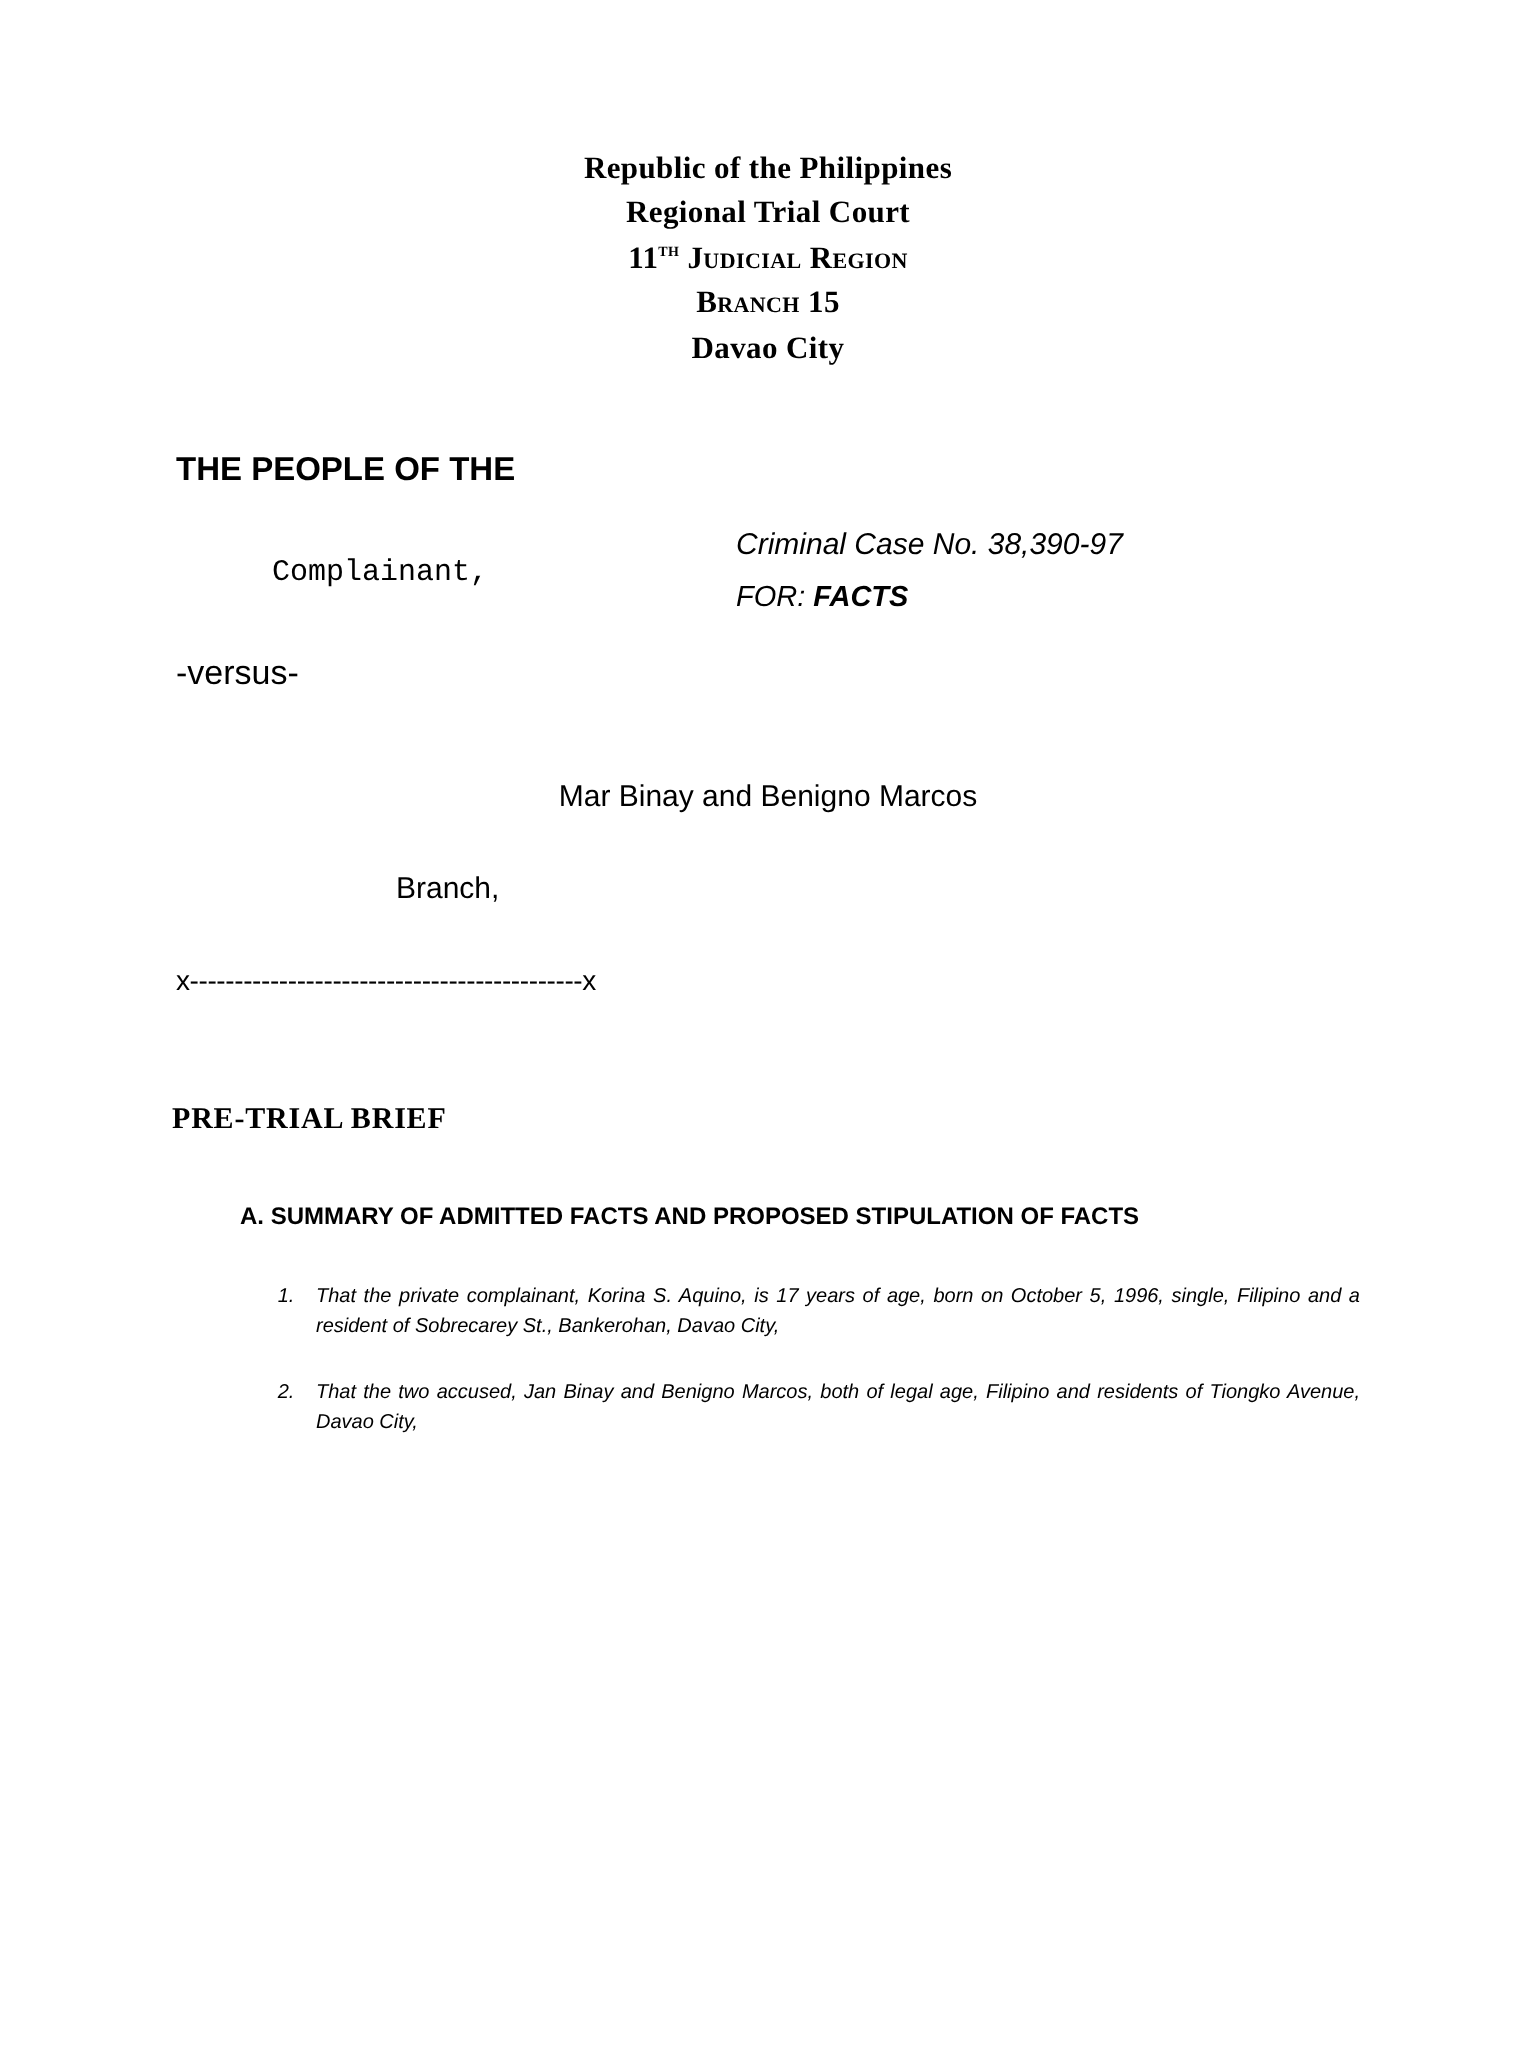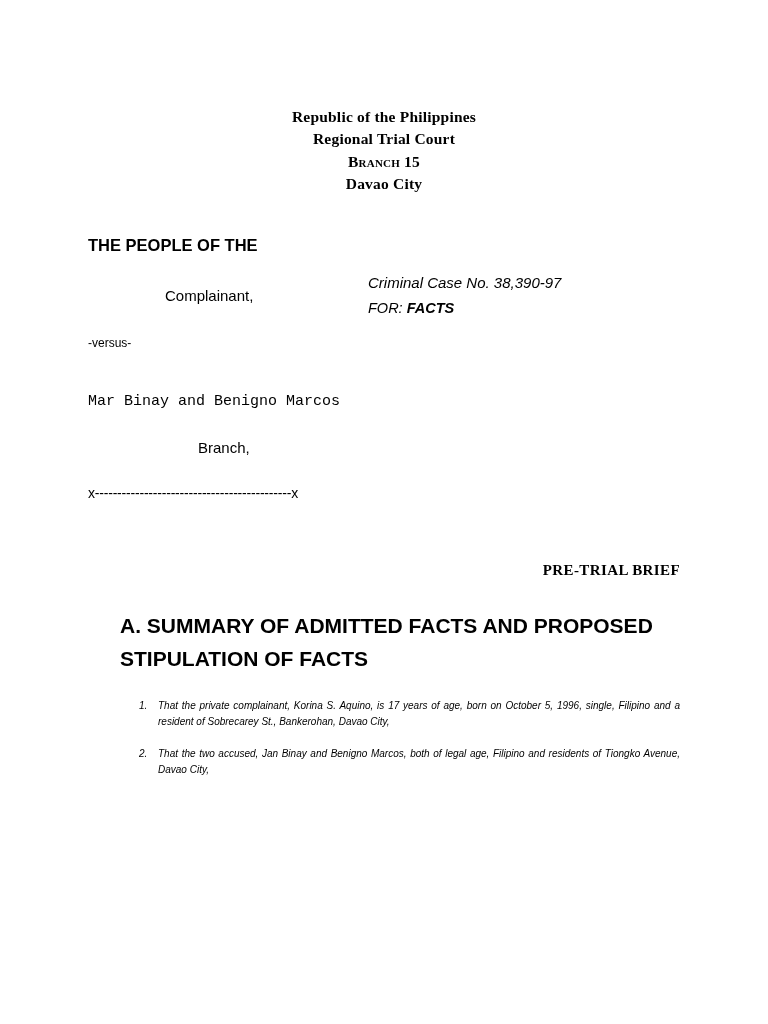--- a/index.html
+++ b/index.html
@@ -12,21 +12,21 @@
     height: 1024px;
     font-family: "Liberation Serif", serif;
     color: #000000;
     position: relative;
     overflow: hidden;
   }
   .page {
     width: 768px;
     height: 1024px;
     box-sizing: border-box;
-    padding: 106px 88px 40px 88px;
+    padding: 74px 88px 40px 88px;
     position: relative;
   }
 
   
   .court-header {
     text-align: center;
     font-family: "Liberation Serif", serif;
     font-weight: bold;
     letter-spacing: 0.2px;
     line-height: 1.45;
@@ -64,53 +64,54 @@
     line-height: 1.75;
     font-style: italic;
   }
   .case-info .for-line {
     font-size: 14.5px;
   }
   .case-info .for-line b {
     font-weight: bold;
   }
   .complainant-label {
-    font-family: Liberation Sans, sans-serif;
+    font-family: Liberation Mono, monospace;
     font-size: 15px;
     margin-top: 28px;
-    margin-left: 77px;
+    margin-left: 48px;
   }
   .versus {
     font-family: "Liberation Sans", sans-serif;
-    font-size: 12px;
+    font-size: 17px;
     margin-top: 32px;
     margin-left: 0px;
   }
   .accused-names {
-    font-family: Liberation Mono, monospace;
+    font-family: Liberation Sans, sans-serif;
     font-size: 15px;
     margin-top: 43px;
+    text-align: center;
   }
   .accused-label {
     font-family: "Liberation Sans", sans-serif;
     font-size: 15px;
     margin-top: 29px;
     margin-left: 110px;
   }
   .dashed-rule {
     font-family: "Liberation Sans", sans-serif;
     font-size: 14px;
     margin-top: 29px;
     letter-spacing: -0.2px;
     white-space: nowrap;
   }
 
   
   .doc-title {
-    text-align: right;
+    text-align: left;
     font-family: "Liberation Serif", serif;
     font-weight: bold;
     font-size: 15px;
     font-variant: small-caps;
     letter-spacing: 0.4px;
     margin-top: 30px;
     margin-left: -2px;
   }
 
   
@@ -127,21 +128,21 @@
     font-weight: bold;
     letter-spacing: 1.6px;
   }
 
   
   .section-heading {
     margin-top: 30px;
     margin-left: 32px;
     font-family: "Liberation Sans", sans-serif;
     font-weight: bold;
-    font-size: 21px;
+    font-size: 12px;
     line-height: 1.6;
     width: 575px;
   }
 
   
   ol.facts {
     margin: 22px 0 16px 0;
     padding-left: 62px;
     font-family: "Liberation Sans", sans-serif;
     font-size: 10px;
@@ -155,20 +156,21 @@
   }
 </style>
 </head>
 <body>
 
 <div class="page">
 
   <div class="court-header">
     <div class="line">Republic of the Philippines</div>
     <div class="line">Regional Trial Court</div>
+    <div class="line small-caps"><span>11</span><sup>th</sup><span> Judicial Region</span></div>
     <div class="line small-caps">Branch 15</div>
     <div class="line">Davao City</div>
   </div>
 
   <div class="caption">
 
     <div class="party-name">
       <div>THE PEOPLE OF THE</div>
     </div>
 

